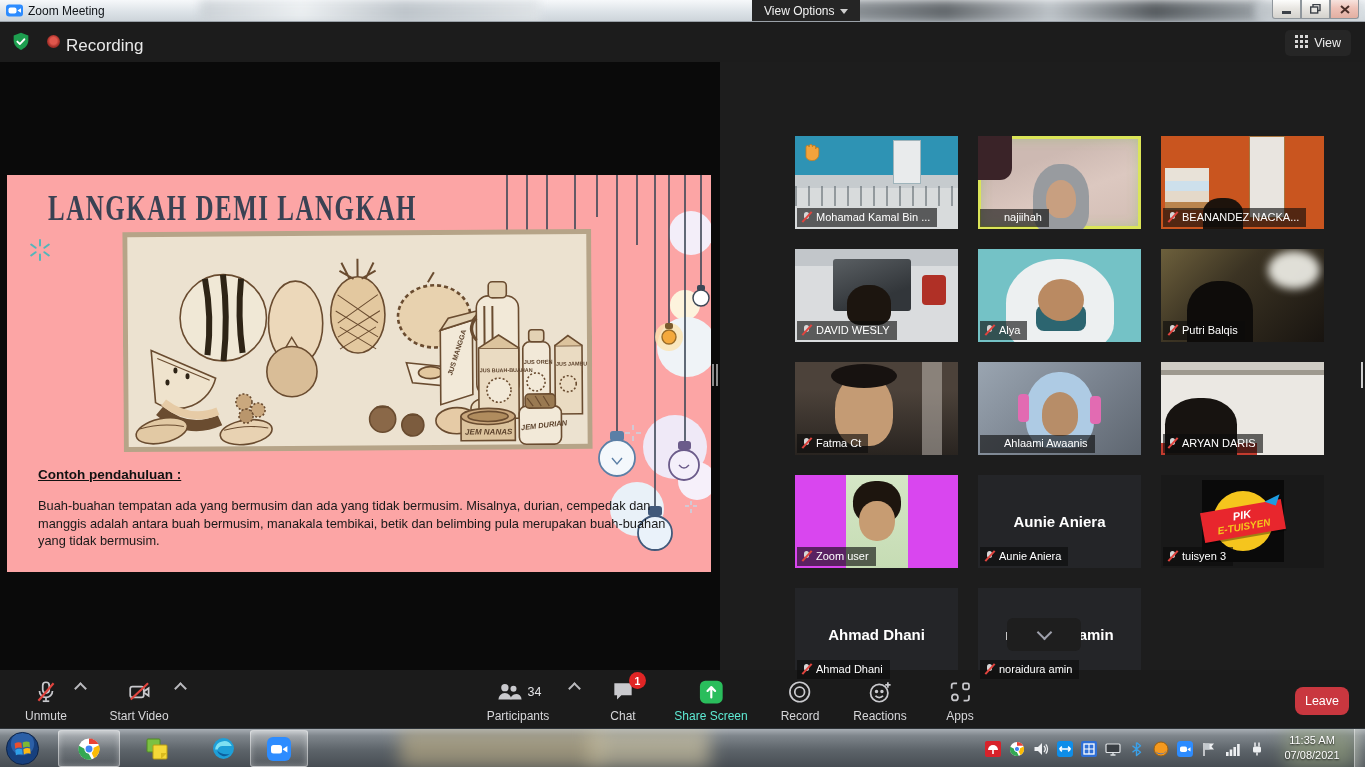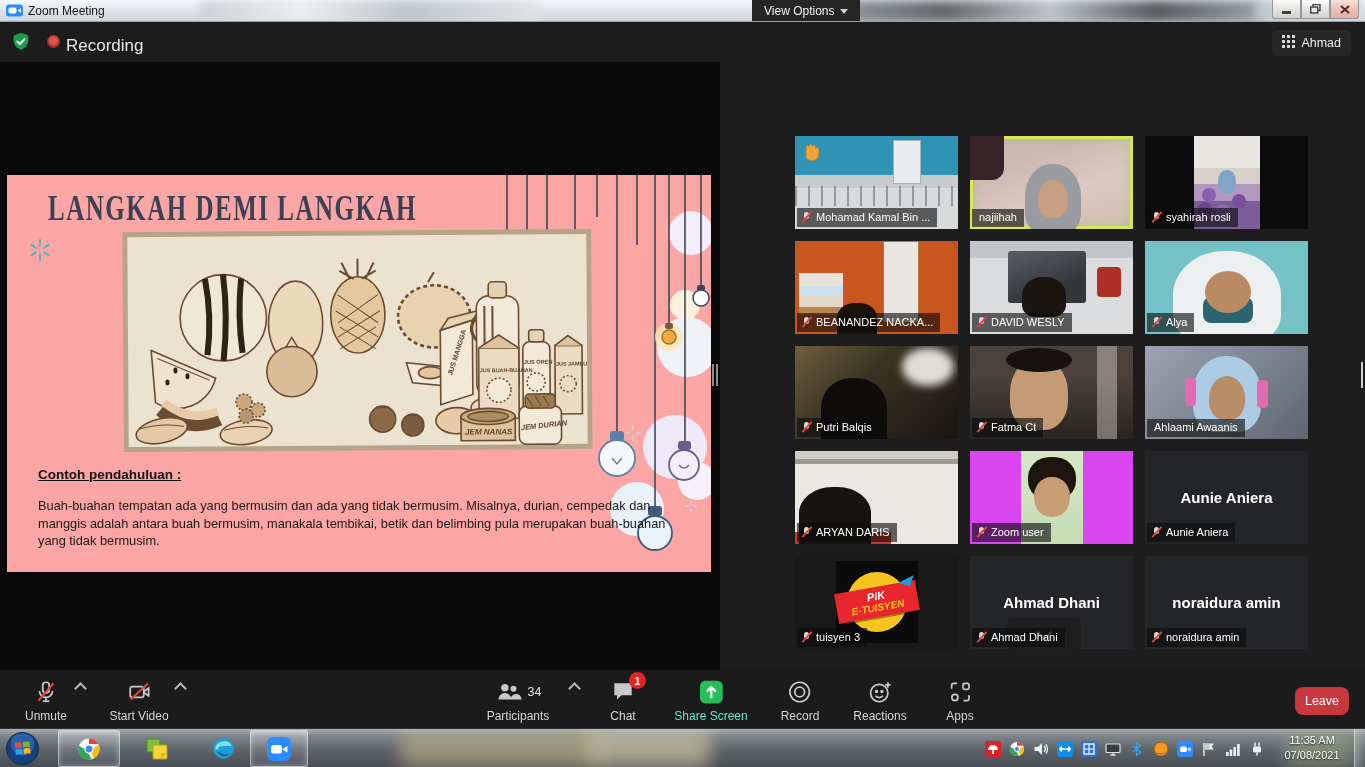--- a/index.html
+++ b/index.html
@@ -40,25 +40,25 @@
   .illus{position:absolute;left:116px;top:55px;width:469px;height:221px;transform:rotate(-.4deg)}
   .contoh{position:absolute;left:31px;top:292px;font-size:13.5px;font-weight:bold;color:#111;text-decoration:underline}
   .bodytx{position:absolute;left:31px;top:322px;width:640px;font-size:12.8px;line-height:1.38;color:#191919}
   .decor{position:absolute;left:480px;top:0;width:224px;height:397px;pointer-events:none}
 
   .divider{position:absolute;left:712px;top:302px;display:flex;gap:2px}
   .divider i{display:block;width:2px;height:22px;background:#8d8d8d}
   .edge-dash{position:absolute;left:1361px;top:300px;width:2px;height:26px;background:#cfcfcf}
 
   
-  .grid{position:absolute;left:795px;top:74px;width:497px;display:grid;grid-template-columns:repeat(3,163px);grid-auto-rows:93px;gap:12px}
+  .grid{position:absolute;left:795px;top:74px;width:497px;display:grid;grid-template-columns:repeat(3,163px);grid-auto-rows:93px;gap:20px}
   .tile{position:relative;background:#232323;overflow:hidden}
   .tile.active{outline:3px solid #dbe558;outline-offset:-3px;box-shadow:inset 0 0 14px rgba(110,200,70,.45)}
   .nlabel{position:absolute;left:2px;bottom:2px;display:flex;align-items:center;gap:4px;background:rgba(12,12,12,.62);color:#fff;font-size:11px;line-height:1;padding:3px 7px 4px 4px;max-width:94%;white-space:nowrap;overflow:hidden;z-index:5}
-  .nlabel.nomic{padding-left:7px}
+  .nlabel.nomic{padding-left:24px}
   .mic{position:relative;width:11px;height:12px;flex:0 0 auto}
   .mic::before{content:"";position:absolute;left:3px;top:1px;width:5px;height:7px;background:#d6d6d6;border-radius:2.5px}
   .mic::after{content:"";position:absolute;left:-1px;top:5px;width:14px;height:2px;background:#e0443e;transform:rotate(-48deg)}
   .cname{position:absolute;left:0;top:0;width:100%;height:100%;display:flex;align-items:center;justify-content:center;color:#fff;font-size:15px;font-weight:bold}
   .hand{position:absolute;left:6px;top:5px;width:22px;height:22px;z-index:6}
 
   
   .t1{background:linear-gradient(180deg,#2e93b4 0 42%,#c6cbce 42% 56%,#d8dbdc 56% 100%)}
   .t1::before{content:"";position:absolute;left:98px;top:4px;width:26px;height:42px;background:#e9ebec;border:1px solid #9fb4bb}
   .t1::after{content:"";position:absolute;left:0;top:50px;width:163px;height:20px;background:repeating-linear-gradient(90deg,rgba(90,100,106,.55) 0 2px,transparent 2px 13px)}
@@ -194,21 +194,21 @@
               <rect x="5" y="0" width="3" height="3"></rect>
               <rect x="10" y="0" width="3" height="3"></rect>
               <rect x="0" y="5" width="3" height="3"></rect>
               <rect x="5" y="5" width="3" height="3"></rect>
               <rect x="10" y="5" width="3" height="3"></rect>
               <rect x="0" y="10" width="3" height="3"></rect>
               <rect x="5" y="10" width="3" height="3"></rect>
               <rect x="10" y="10" width="3" height="3"></rect>
             </g>
           </svg></span>
-      <span>Ahmad</span>
+      <span>View</span>
     </div>
   </div>
 
   <div class="main">
     <div class="sharedbg"></div>
 
     <div class="slide">
 
       <svg class="decor" viewBox="0 0 224 397">
         <circle cx="204" cy="58" r="22" fill="#f3eef9"></circle>
@@ -387,27 +387,20 @@
           </div>
       </div>
 
       <div class="tile t2 active">
         <div class="d1"></div>
         <div class="nlabel nomic">
             <span>najiihah</span>
           </div>
       </div>
 
-      <div class="tile t3">
-        <div class="pillar"></div>
-        <div class="nlabel">
-            <span class="mic"></span>
-            <span>syahirah rosli</span>
-          </div>
-      </div>
 
       <div class="tile t4">
         <div class="d1"></div>
         <div class="nlabel">
             <span class="mic"></span>
             <span>BEANANDEZ NACKA...</span>
           </div>
       </div>
 
       <div class="tile t5">

